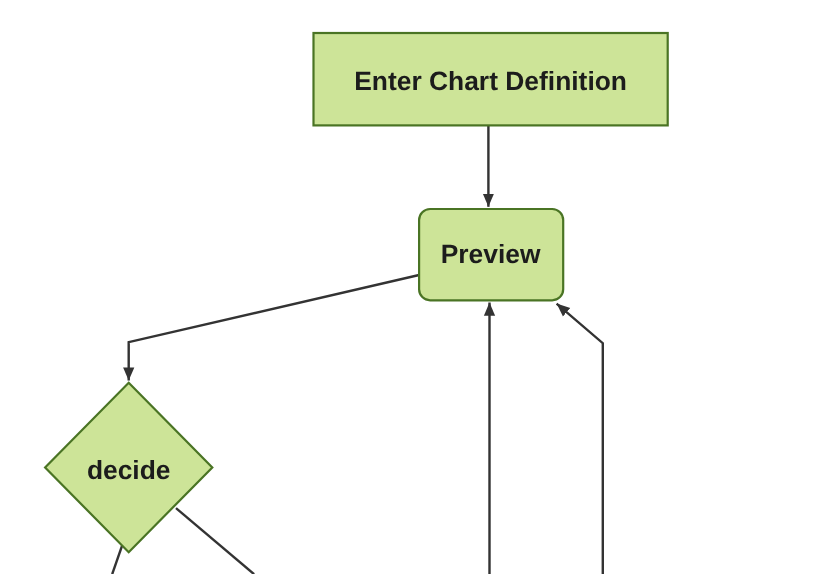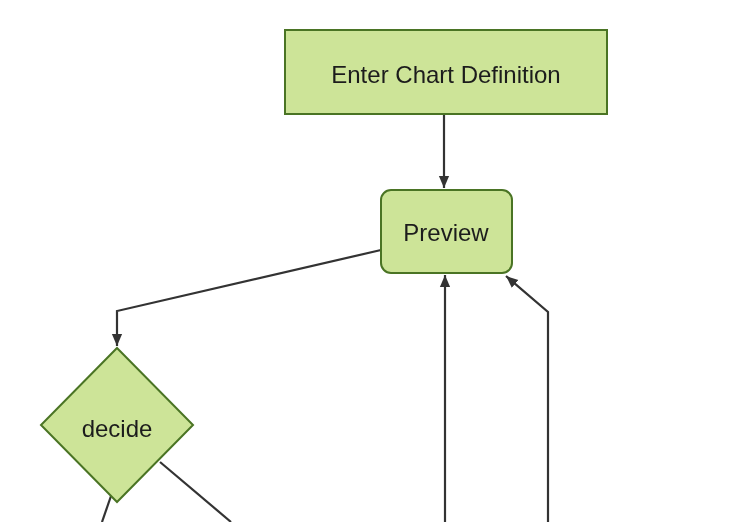--- a/index.html
+++ b/index.html
@@ -7,20 +7,21 @@
     padding: 0;
     background: #ffffff;
     font-family: "Liberation Sans", sans-serif;
   }
   .canvas {
     position: relative;
     width: 668px;
     height: 522px;
     background: #ffffff;
     overflow: hidden;
+    font-weight: bold;
   }
   svg { display: block; }
   .node-shape {
     fill: #cde498;
     stroke: #4a7424;
     stroke-width: 2px;
     cursor: pointer;
   }
   .edge {
     fill: none;

